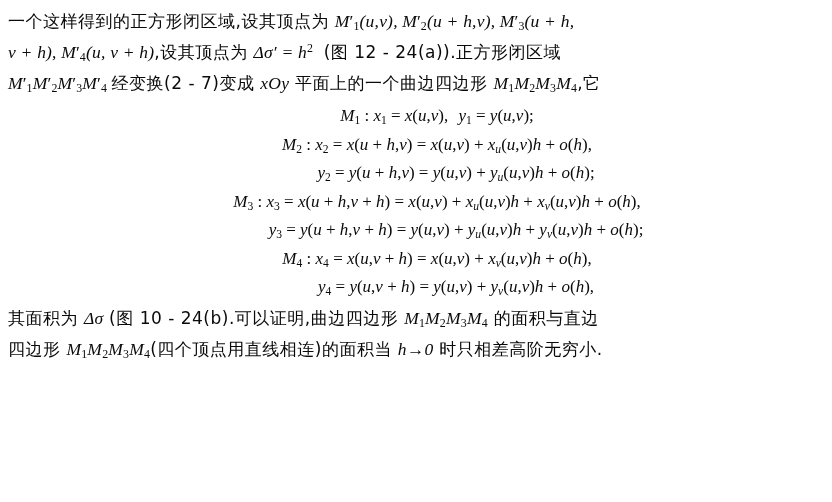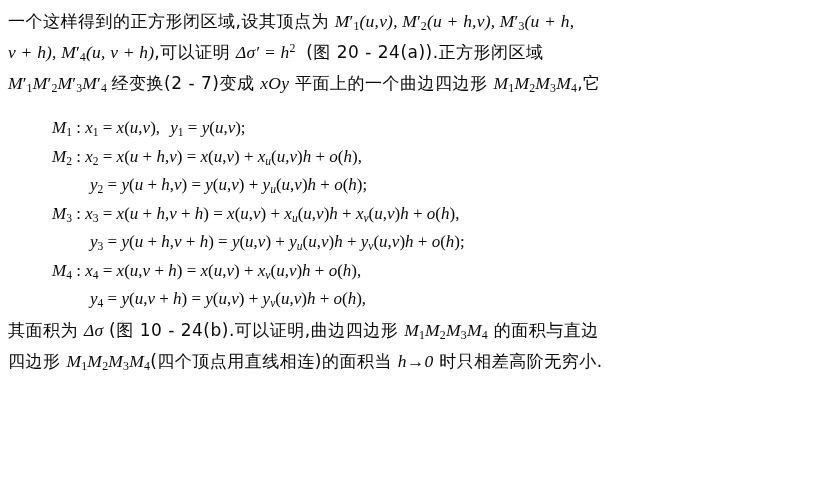--- a/index.html
+++ b/index.html
@@ -28,22 +28,23 @@
     text-justify: inter-character;
     letter-spacing: 0.2px;
   }
   .para.first {
     margin: 0 0 2px 0;
   }
   .para.tail {
     margin: 2px 0 0 0;
   }
   .eqblock {
-    margin: 16px 0 2px 0;
+    margin: 4px 0 2px 0;
     padding-left: 44px;
+    text-align: center;
   }
   .eqline {
     font-size: 17px;
     line-height: 1.66;
     white-space: nowrap;
   }
   .eqline.indent {
     padding-left: 38px;
   }
   
@@ -87,21 +88,21 @@
     width: 0.6em;
   }
 </style>
 </head>
 <body>
 
 <div class="page">
 
   <div class="para first">
     <span class="cjk">一个这样得到的正方形闭区域,设其顶点为 </span><span class="mi"><span class="mi">M</span><span class="prime">′</span><span class="subn">1</span></span><span class="mi">(u,v),</span><span class="sp"></span><span class="mi"><span class="mi">M</span><span class="prime">′</span><span class="subn">2</span></span><span class="mi">(u + h,v),</span><span class="sp"></span><span class="mi"><span class="mi">M</span><span class="prime">′</span><span class="subn">3</span></span><span class="mi">(u + h,</span><br>
-    <span class="mi">v + h)</span><span class="mo">,</span><span class="sp"></span><span class="mi"><span class="mi">M</span><span class="prime">′</span><span class="subn">4</span></span><span class="mi">(u, v + h)</span><span class="cjk">,可以证明 </span><span class="mi">Δσ′ = h</span><span class="sup">2</span><span class="spw"></span><span class="cjk">(图 20 - 24(a)).正方形闭区域</span><br>
+    <span class="mi">v + h)</span><span class="mo">,</span><span class="sp"></span><span class="mi"><span class="mi">M</span><span class="prime">′</span><span class="subn">4</span></span><span class="mi">(u, v + h)</span><span class="cjk">,设其顶点为 </span><span class="mi">Δσ′ = h</span><span class="sup">2</span><span class="spw"></span><span class="cjk">(图 12 - 24(a)).正方形闭区域</span><br>
     <span class="mi"><span class="mi">M</span><span class="prime">′</span><span class="subn">1</span></span><span class="mi"><span class="mi">M</span><span class="prime">′</span><span class="subn">2</span></span><span class="mi"><span class="mi">M</span><span class="prime">′</span><span class="subn">3</span></span><span class="mi"><span class="mi">M</span><span class="prime">′</span><span class="subn">4</span></span><span class="sp"></span><span class="cjk">经变换(2 - 7)变成 </span><span class="mi">xOy</span><span class="cjk"> 平面上的一个曲边四边形 </span><span class="mi"><span class="mi">M</span><span class="subn">1</span></span><span class="mi"><span class="mi">M</span><span class="subn">2</span></span><span class="mi"><span class="mi">M</span><span class="subn">3</span></span><span class="mi"><span class="mi">M</span><span class="subn">4</span></span><span class="cjk">,它</span><br>
   </div>
 
   <div class="eqblock">
 
     <div class="eqline">
       <span class="mi">M</span><span class="subn">1</span><span class="mo"> : </span><span class="mi">x</span><span class="subn">1</span><span class="mo"> = </span><span class="mi">x</span><span class="mo">(</span><span class="mi">u</span><span class="mo">,</span><span class="mi">v</span><span class="mo">)</span><span class="mo">,</span><span class="spw"></span><span class="mi">y</span><span class="subn">1</span><span class="mo"> = </span><span class="mi">y</span><span class="mo">(</span><span class="mi">u</span><span class="mo">,</span><span class="mi">v</span><span class="mo">)</span><span class="mo">;</span>
     </div>
 
     <div class="eqline">

